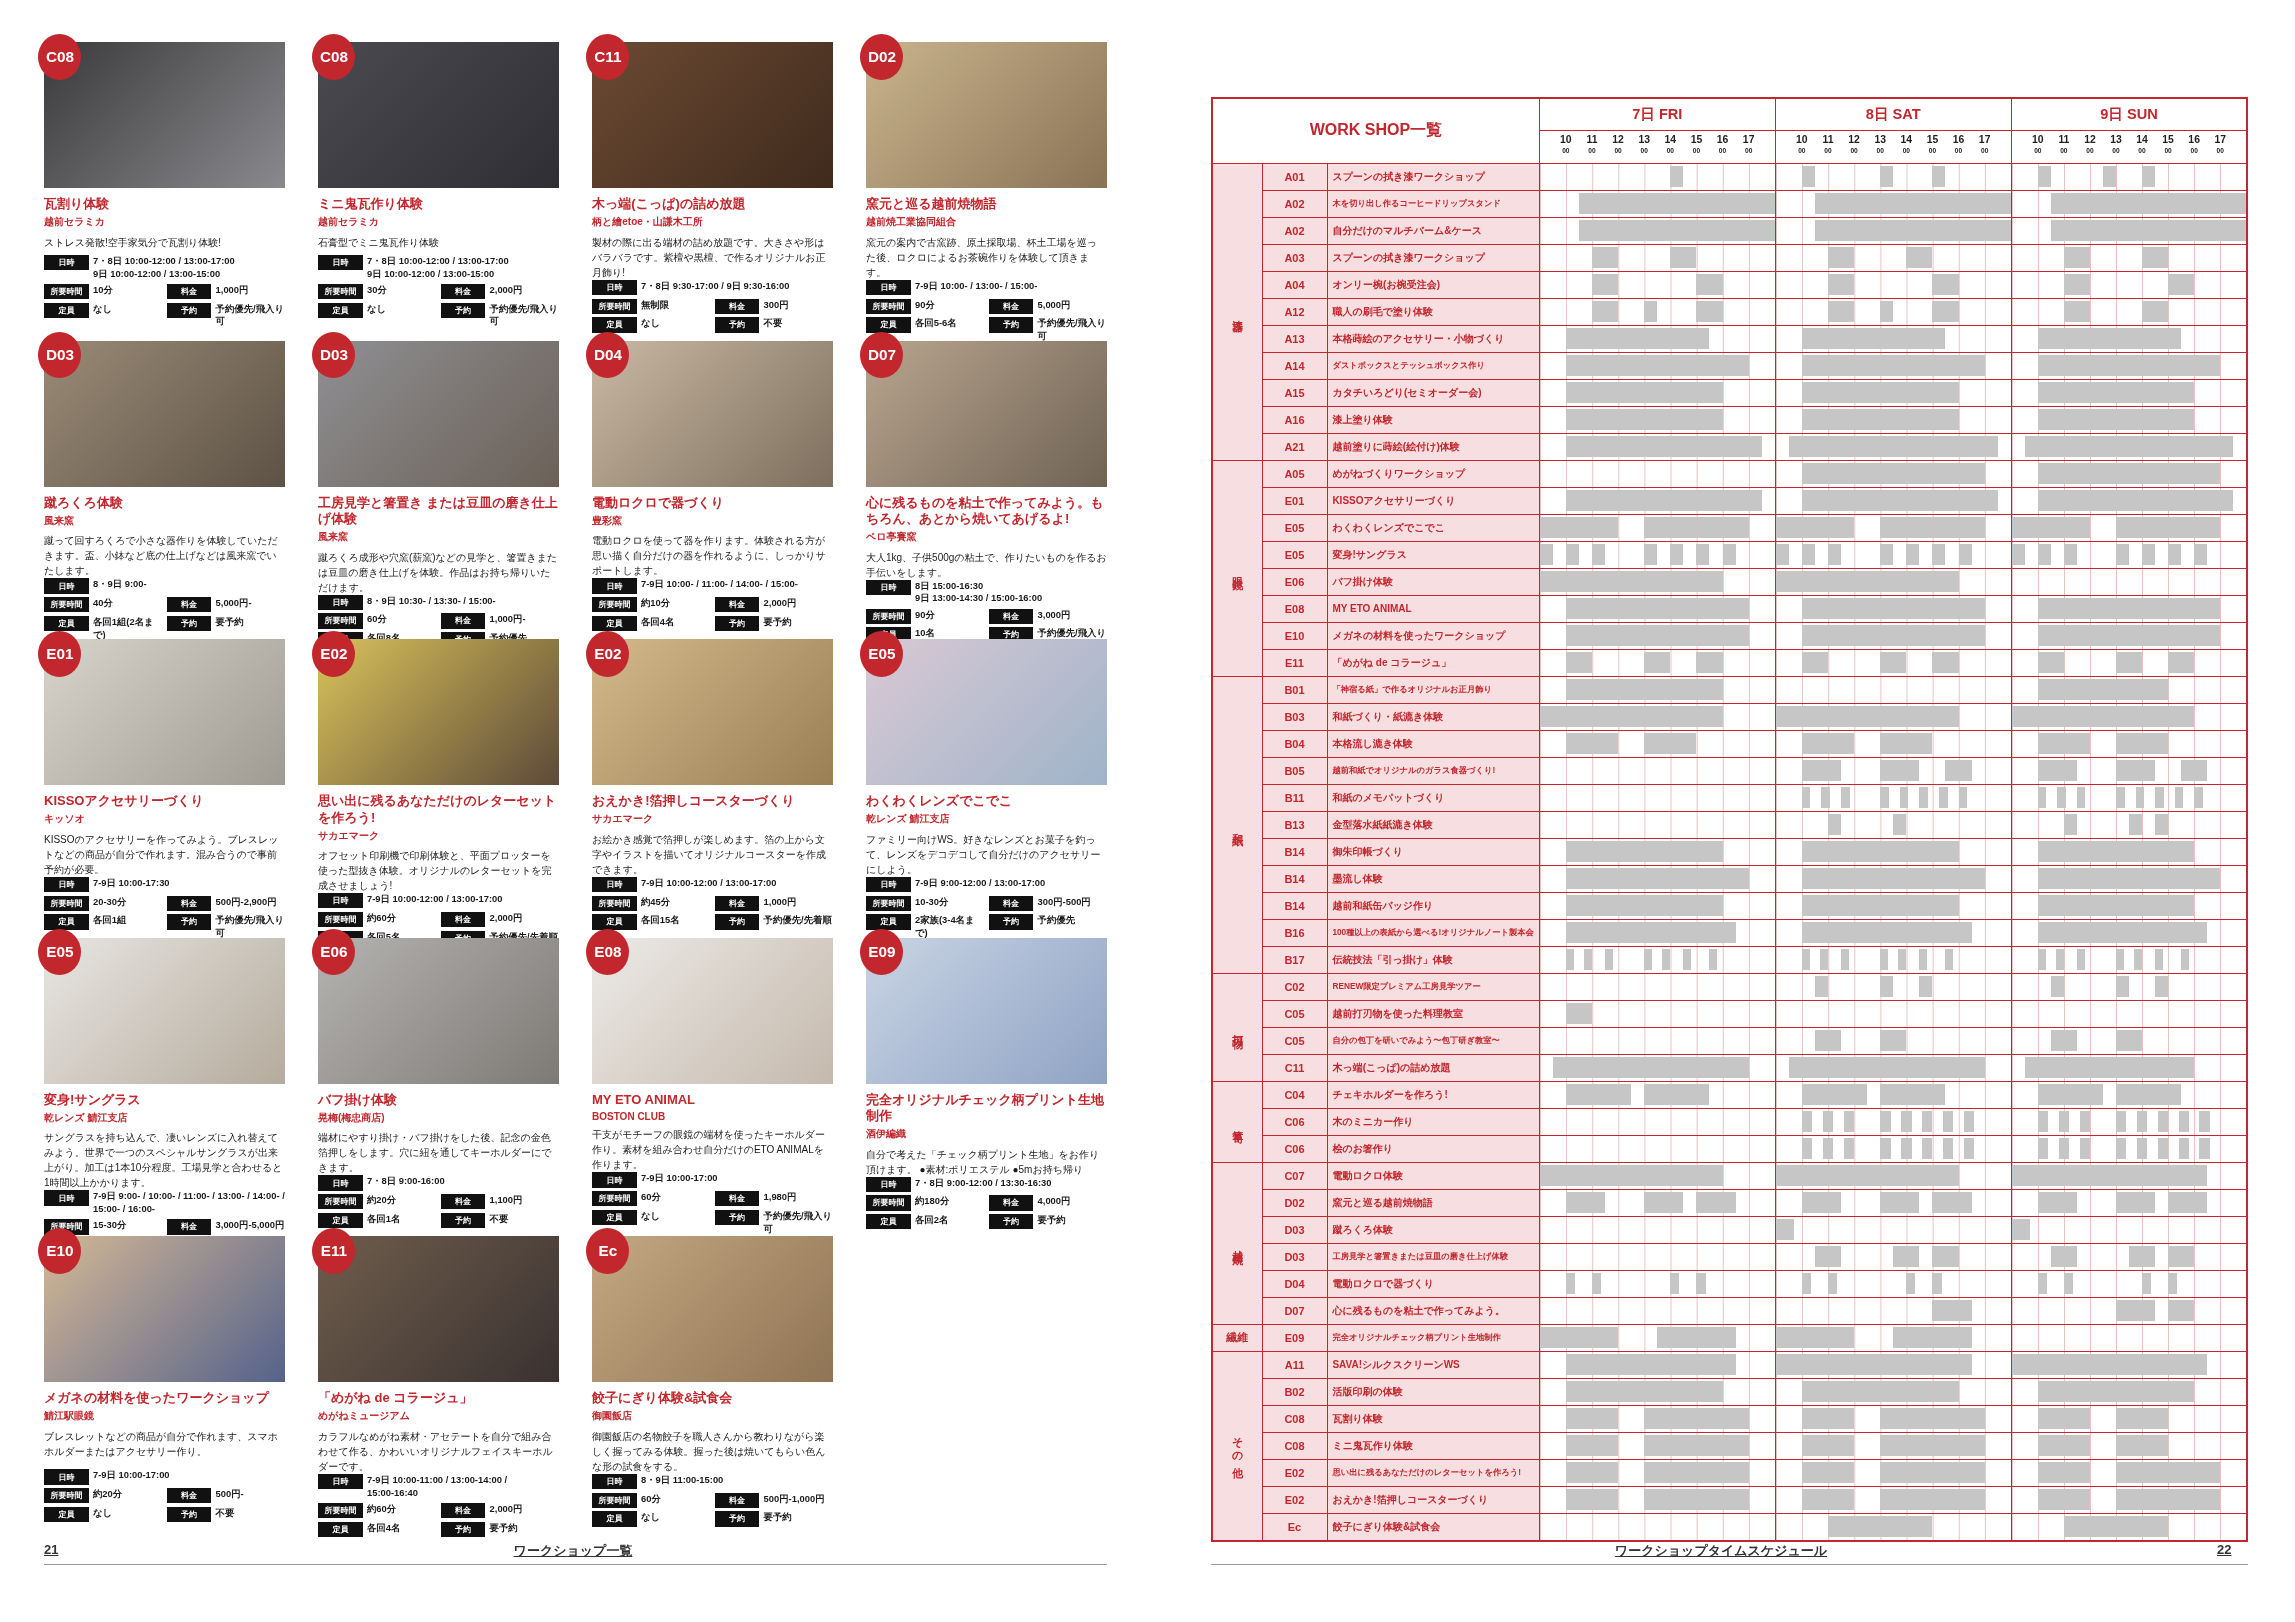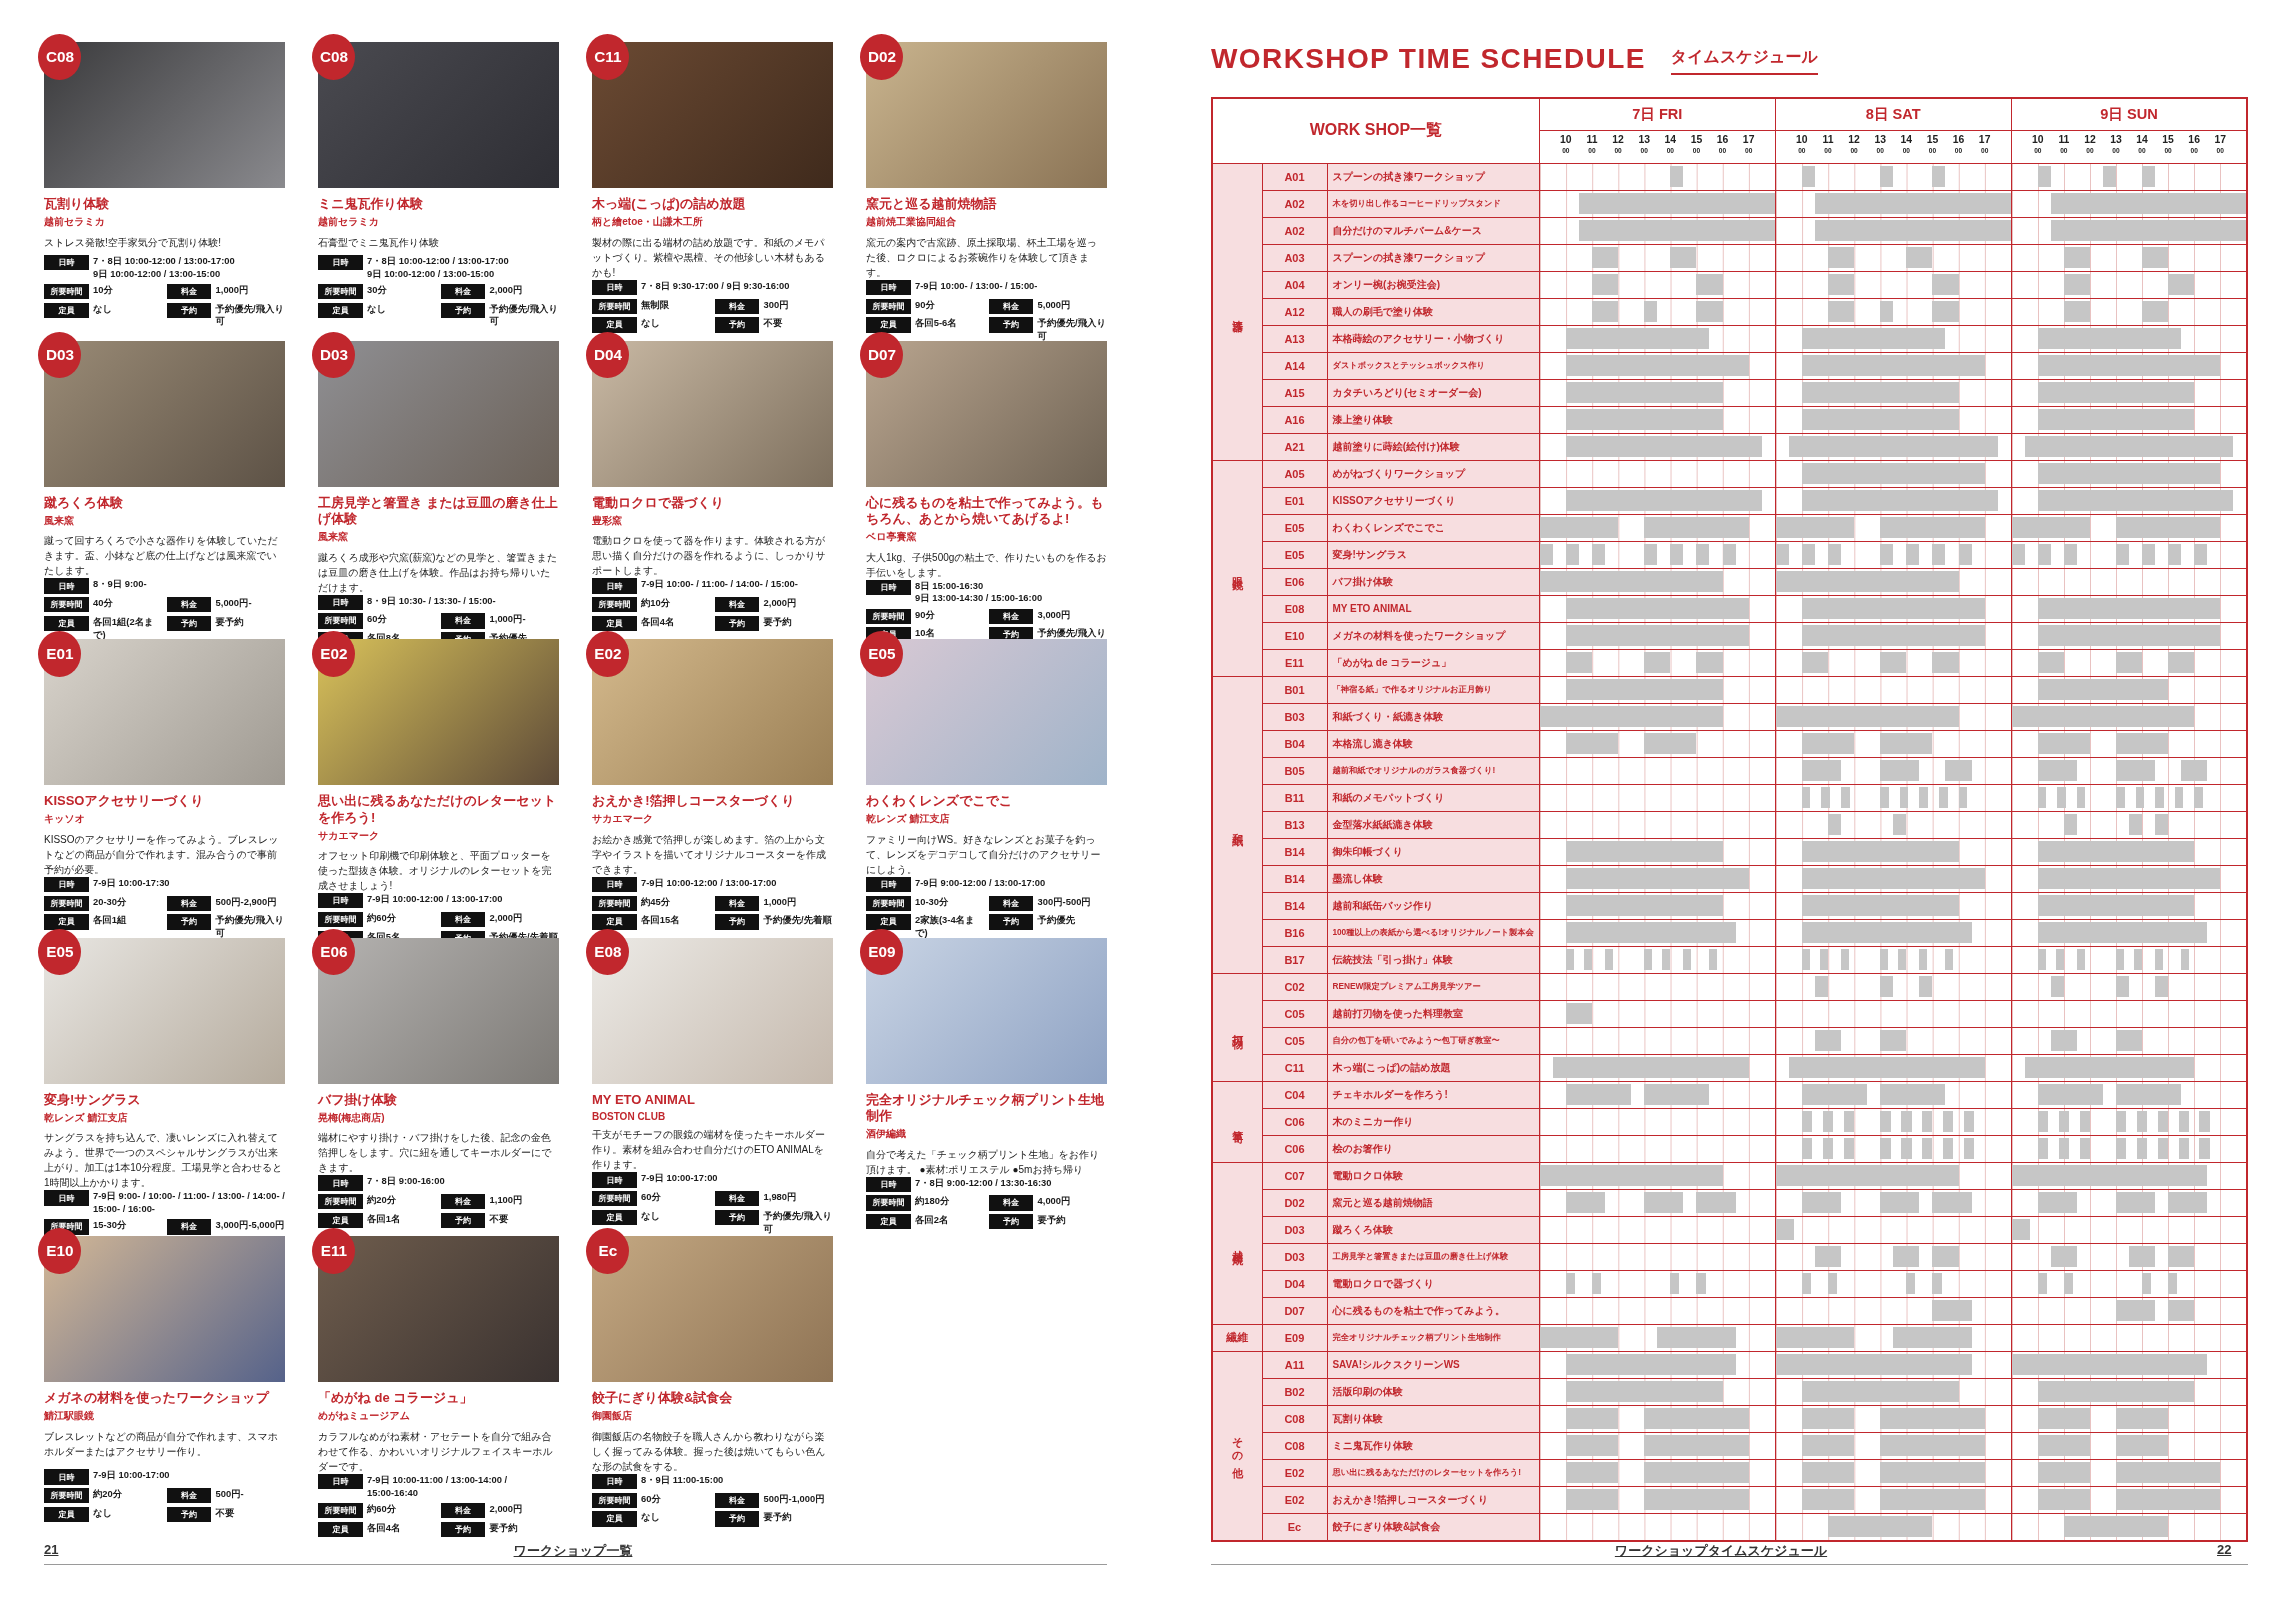--- a/index.html
+++ b/index.html
@@ -104,21 +104,21 @@
             <span class="chip">予約</span>
             <span class="val">予約優先/飛入り可</span>
           </div>
         </div>
         <div class="card">
           <div class="photo" style="background: linear-gradient(135deg, rgb(107, 74, 51), rgb(63, 42, 28));">
             <div class="badge">C11</div>
           </div>
           <div class="card-title">木っ端(こっぱ)の詰め放題</div>
           <div class="card-vendor">柄と繪etoe・山謙木工所</div>
-          <div class="card-desc">製材の際に出る端材の詰め放題です。和紙のメモパットづくり。紫檀や黒檀、その他珍しい木材もあるかも!</div>
+          <div class="card-desc">製材の際に出る端材の詰め放題です。大きさや形はバラバラです。紫檀や黒檀、で作るオリジナルお正月飾り!</div>
           <div class="spec">
             <span class="chip">日時</span>
             <span class="val dt">7・8日 9:30-17:00 / 9日 9:30-16:00</span>
             <span class="chip wide">所要時間</span>
             <span class="val">無制限</span>
             <span class="chip">料金</span>
             <span class="val">300円</span>
             <span class="chip">定員</span>
             <span class="val">なし</span>
             <span class="chip">予約</span>
@@ -448,24 +448,20 @@
             <span class="val">要予約</span>
           </div>
         </div>
       </div>
     <div class="footline" style="left:44px;width:1063px;"></div>
     <div class="foottext" style="left:44px;">21</div>
     <div class="foottext" style="left:389px;width:368px;text-align:center;">ワークショップ一覧</div>
   </div>
 
   <div id="page-right">
-    <div id="sched-title">
-      <span class="en">WORKSHOP TIME SCHEDULE</span>
-      <span class="ja">タイムスケジュール</span>
-    </div>
     <div id="sched-wrap">
       <table class="sched">
         <colgroup>
           <col style="width:50px">
             <col style="width:65px">
             <col style="width:210px">
           <col style="width:236px">
             <col style="width:236px">
             <col style="width:236px">
         </colgroup>

